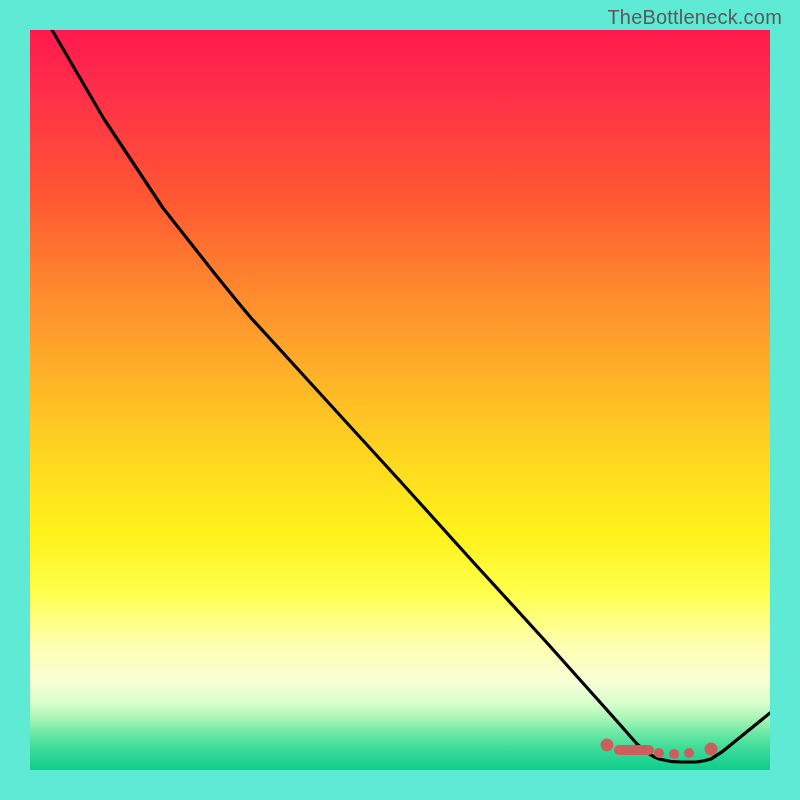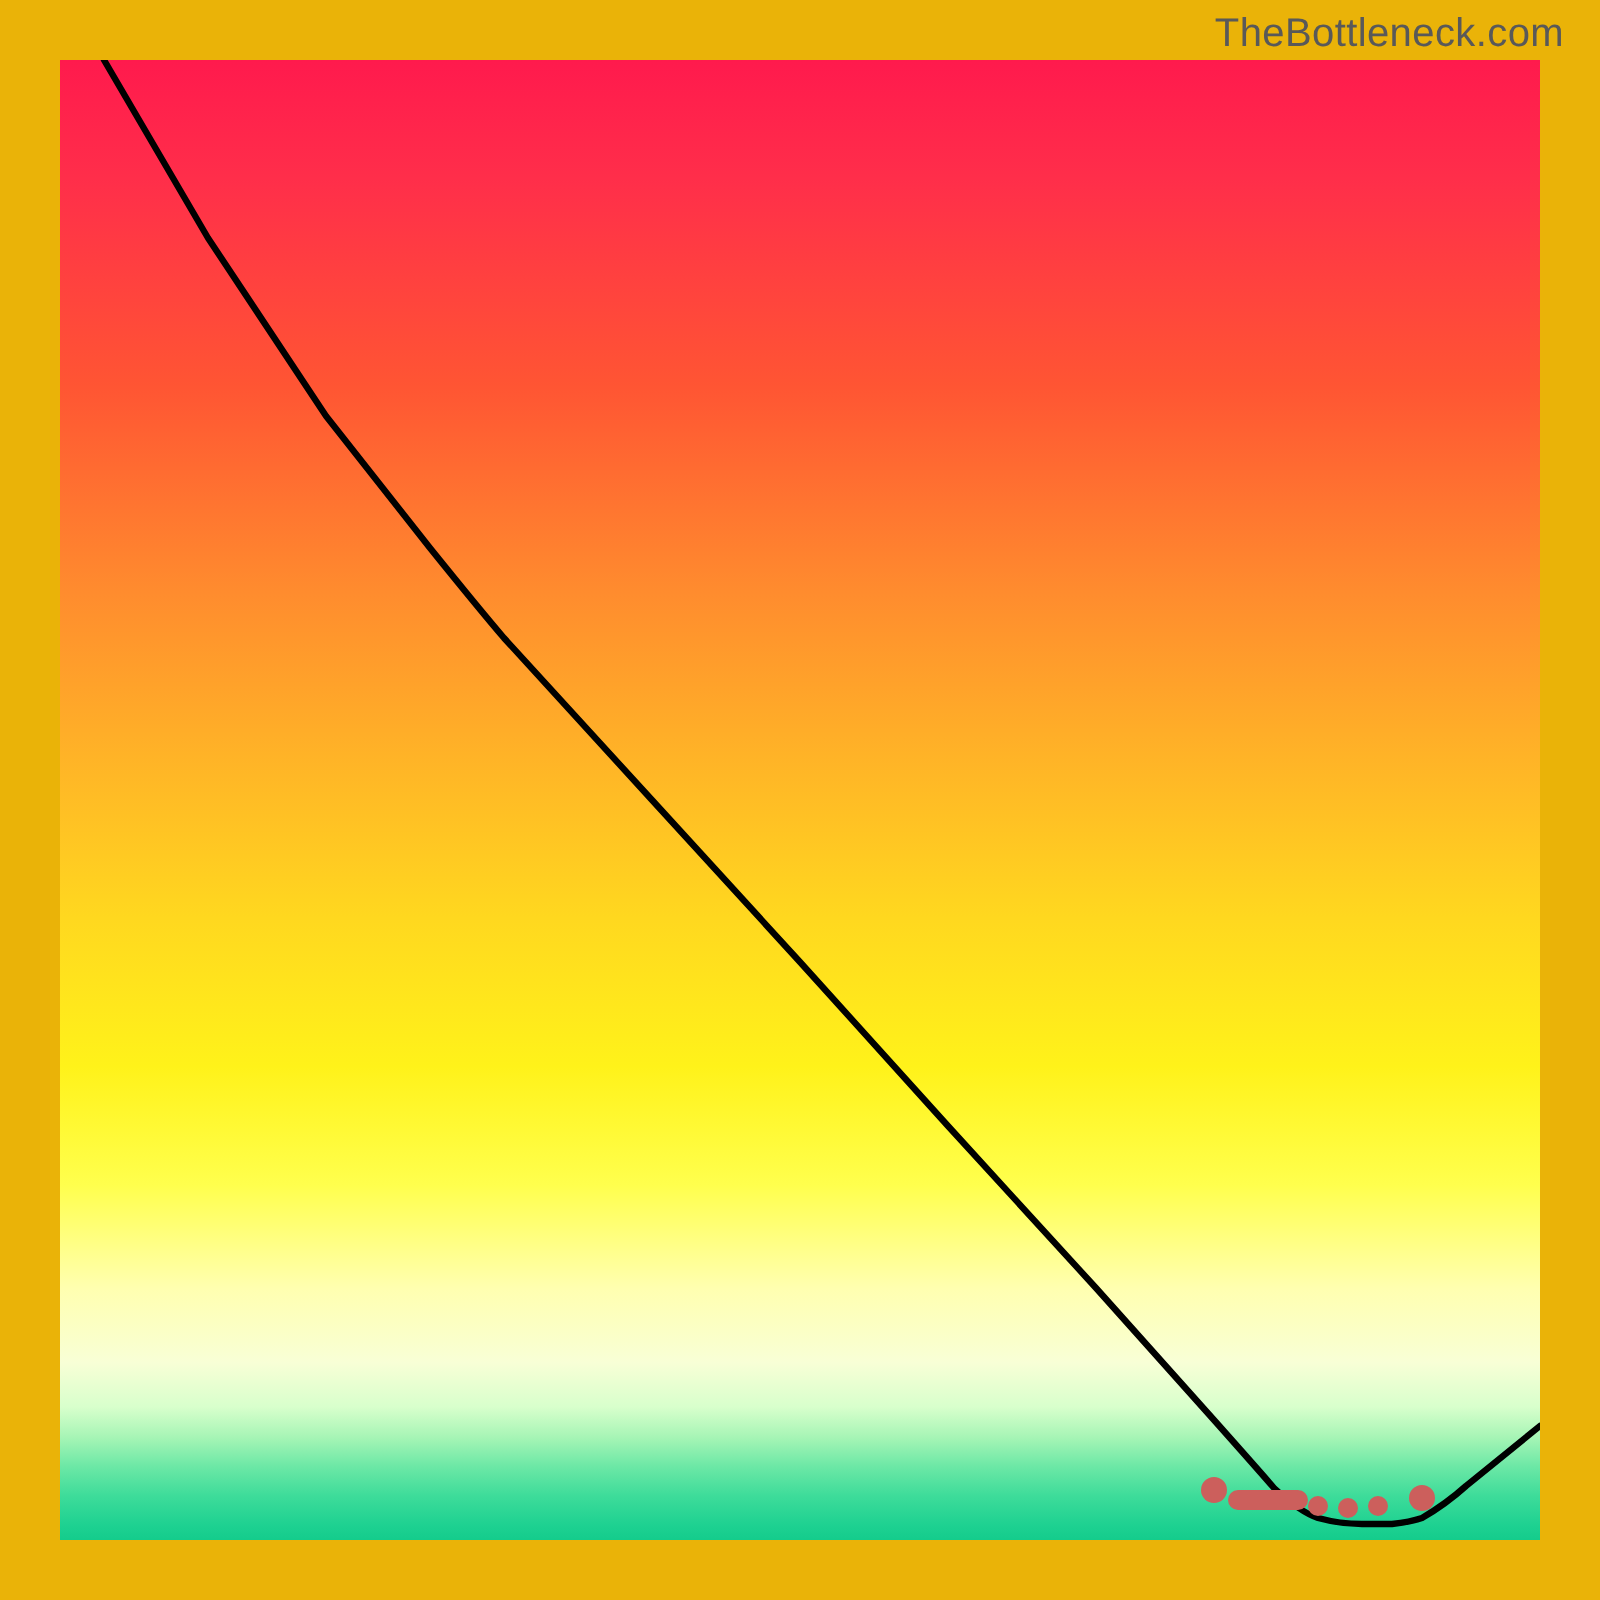--- a/index.html
+++ b/index.html
@@ -8,21 +8,21 @@
     background: #000;
     width: 800px;
     height: 800px;
     overflow: hidden;
     font-family: Arial, sans-serif;
   }
   .canvas {
     position: relative;
     width: 800px;
     height: 800px;
-    background: #eab308;
+    background: #5eead4;
   }
   .watermark {
     position: absolute;
     top: 6px;
     right: 18px;
     color: #595959;
     font-size: 20px;
     font-weight: 500;
     z-index: 20;
     letter-spacing: 0.2px;

